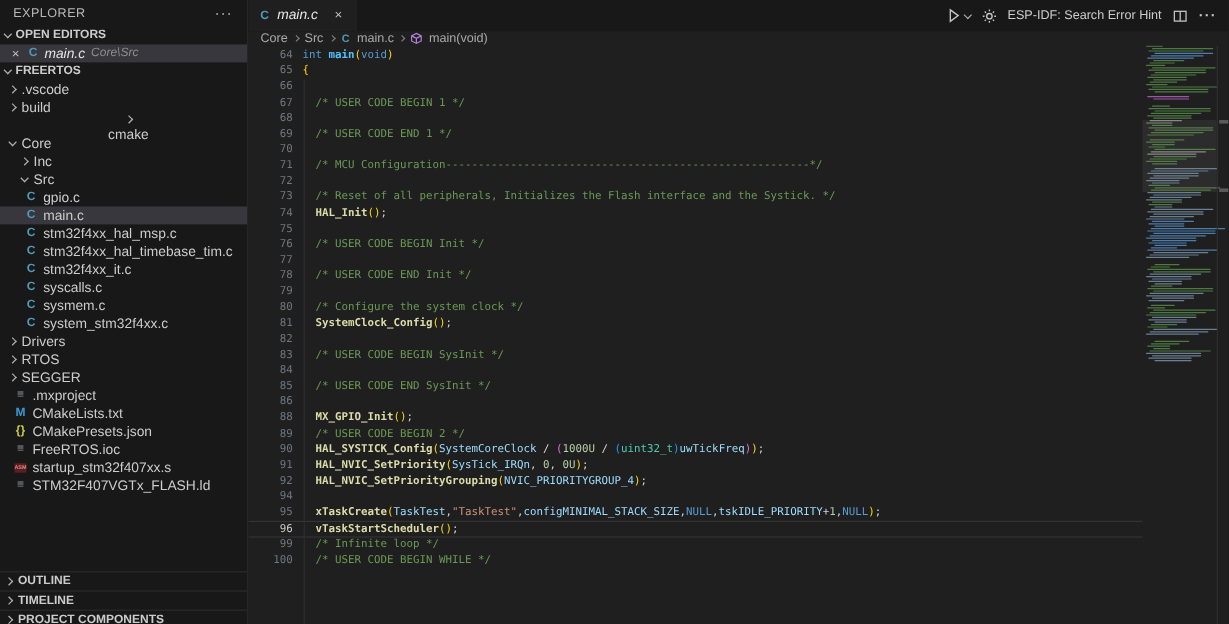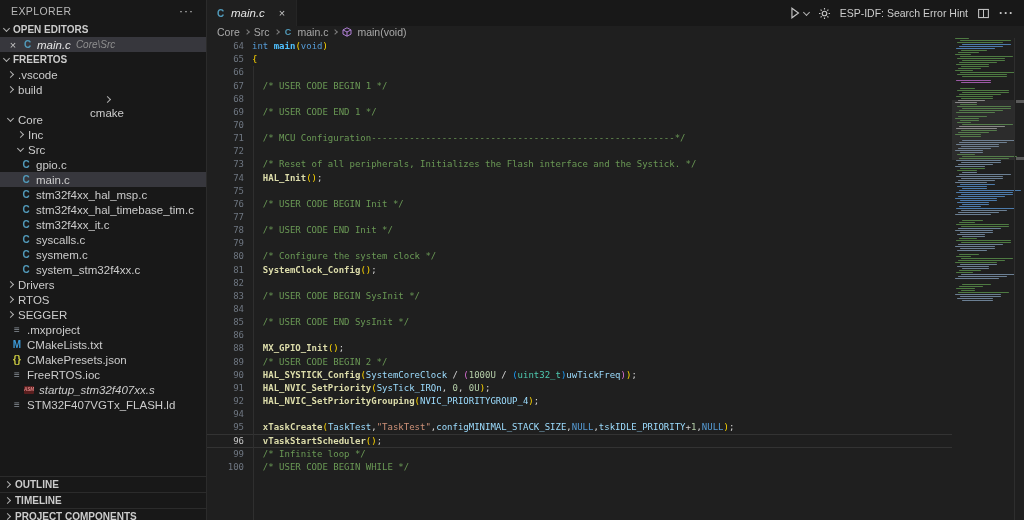--- a/index.html
+++ b/index.html
@@ -181,21 +181,21 @@
           <span>CMakeLists.txt</span>
         </div>
         <div class="trow" style="padding-left: 12px;">
           <span class="ficon" style="color: rgb(203, 203, 65);">{}</span>
           <span>CMakePresets.json</span>
         </div>
         <div class="trow" style="padding-left: 12px;">
           <span class="ficon" style="color: rgb(138, 145, 153);">≡</span>
           <span>FreeRTOS.ioc</span>
         </div>
-        <div class="trow" style="padding-left: 24px; font-style: italic;">
+        <div class="trow" style="padding-left: 12px;">
           <span class="ficon asm">ASM</span>
           <span>startup_stm32f407xx.s</span>
         </div>
         <div class="trow" style="padding-left: 12px;">
           <span class="ficon" style="color: rgb(138, 145, 153);">≡</span>
           <span>STM32F407VGTx_FLASH.ld</span>
         </div>
       </div>
 
     <div class="bottom-secs" id="bottom-secs">

